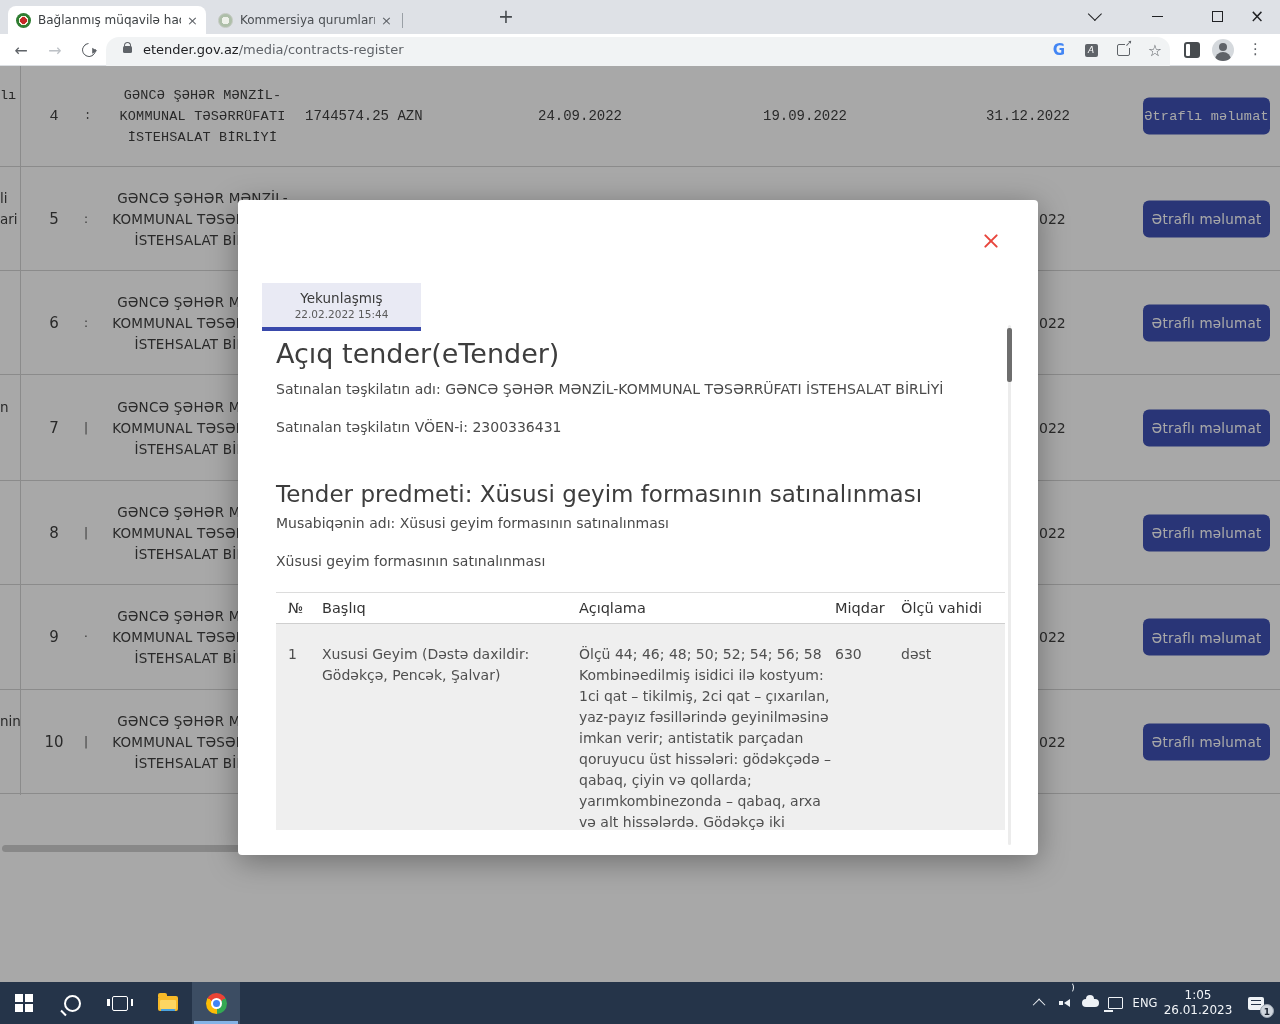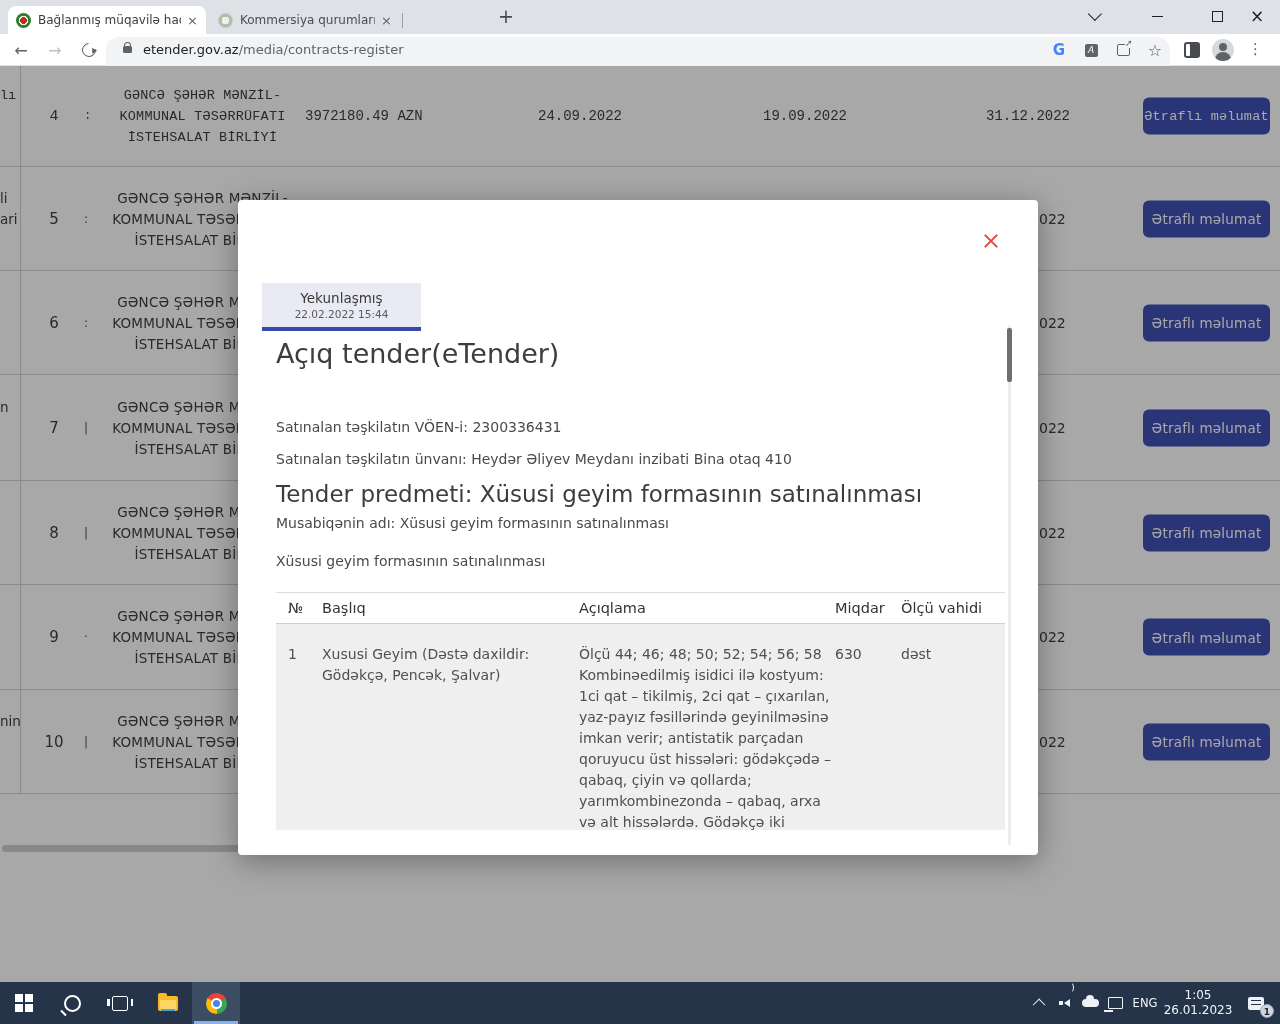--- a/index.html
+++ b/index.html
@@ -190,21 +190,21 @@
             <div>&nbsp;</div>
             <div>&nbsp;</div>
           </div>
           <div class="midfrag">:</div>
           <div class="numcell">4</div>
           <div class="orgcell lines3">
             <div>GƏNCƏ ŞƏHƏR MƏNZİL-</div>
             <div>KOMMUNAL TƏSƏRRÜFATI</div>
             <div>İSTEHSALAT BİRLİYİ</div>
           </div>
-          <div class="amountcell">3972180.49 AZN</div>
+          <div class="amountcell">1744574.25 AZN</div>
           <div class="datecell d1">24.09.2022</div>
           <div class="datecell d2">19.09.2022</div>
           <div class="datecell d3">31.12.2022</div>
           <div class="rowbtn">Ətraflı məlumat</div>
         </div>
         <div class="bgrow" style="top: 101px; height: 104px;">
           <div class="edgecol lines3">
             <div>li</div>
             <div>ari</div>
             <div>&nbsp;</div>
@@ -304,22 +304,22 @@
     <div class="hscroll"></div>
     <div class="overlay"></div>
 
     <div class="modal">
       <div class="mclose"></div>
       <div class="mtab">
         <div class="mtab-label">Yekunlaşmış</div>
         <div class="mtab-date">22.02.2022 15:44</div>
       </div>
       <div class="mtitle">Açıq tender(eTender)</div>
+      <div class="mline l-org">Satınalan təşkilatın adı: GƏNCƏ ŞƏHƏR MƏNZİL-KOMMUNAL TƏSƏRRÜFATI İSTEHSALAT BİRLİYİ</div>
       <div class="mline l-voen">Satınalan təşkilatın VÖEN-i: 2300336431</div>
-      <div class="mline l-addr">Satınalan təşkilatın ünvanı: Heydər Əliyev Meydanı inzibati Bina otaq 410</div>
       <div class="msub">Tender predmeti: Xüsusi geyim formasının satınalınması</div>
       <div class="mline l-mus">Musabiqənin adı: Xüsusi geyim formasının satınalınması</div>
       <div class="mline l-lot">Xüsusi geyim formasının satınalınması</div>
 
       <div class="mthead">
         <span class="mth h-no">№</span>
         <span class="mth h-title">Başlıq</span>
         <span class="mth h-desc">Açıqlama</span>
         <span class="mth h-qty">Miqdar</span>
         <span class="mth h-unit">Ölçü vahidi</span>

